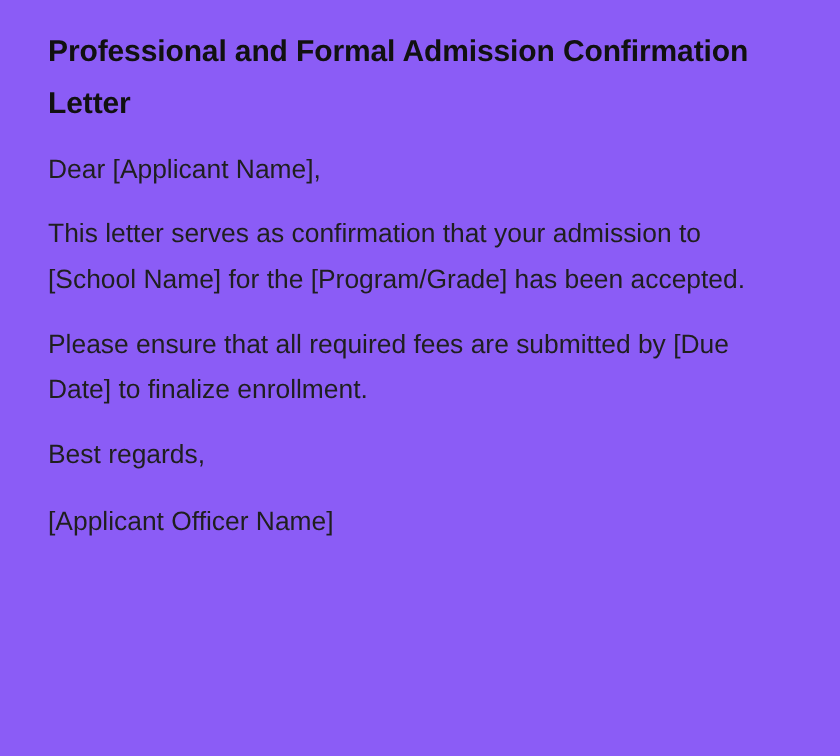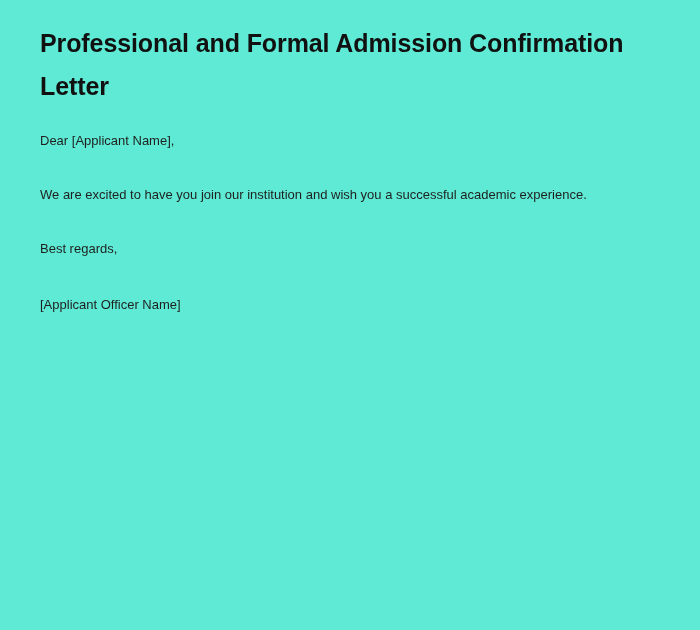--- a/index.html
+++ b/index.html
@@ -12,54 +12,55 @@
     background: #ffffff;
     font-family: "Liberation Sans", sans-serif;
     color: #1a1a1a;
     overflow: hidden;
   }
   .page {
     box-sizing: border-box;
     width: 700px;
     height: 630px;
     padding: 22px 40px 0 40px;
-    background: #5eead4;
+    background: #8b5cf6;
   }
   .doc-title {
     font-size: 25px;
     line-height: 43px;
     font-weight: bold;
     color: #111111;
     margin: 0 0 14px 0;
     letter-spacing: -0.1px;
     max-width: 610px;
   }
   .doc-para {
-    font-size: 13px;
+    font-size: 22px;
     line-height: 38px;
     color: #1f1f1f;
     margin: 0 0 16px 0;
     max-width: 600px;
     font-weight: normal;
   }
   .doc-para.tight {
     margin-bottom: 18px;
   }
 </style>
 </head>
 <body>
 
 <div class="page">
 
   <h1 class="doc-title">Professional and Formal Admission Confirmation Letter</h1>
 
   <p class="doc-para">Dear [Applicant Name],</p>
 
+  <p class="doc-para">This letter serves as confirmation that your admission to [School Name] for the [Program/Grade] has been accepted.</p>
 
+  <p class="doc-para">Please ensure that all required fees are submitted by [Due Date] to finalize enrollment.</p>
 
-  <p class="doc-para">We are excited to have you join our institution and wish you a successful academic experience.</p>
 
   <p class="doc-para tight">Best regards,</p>
 
   <p class="doc-para tight">[Applicant Officer Name]</p>
 
 
 </div>
 
 </body></html>

